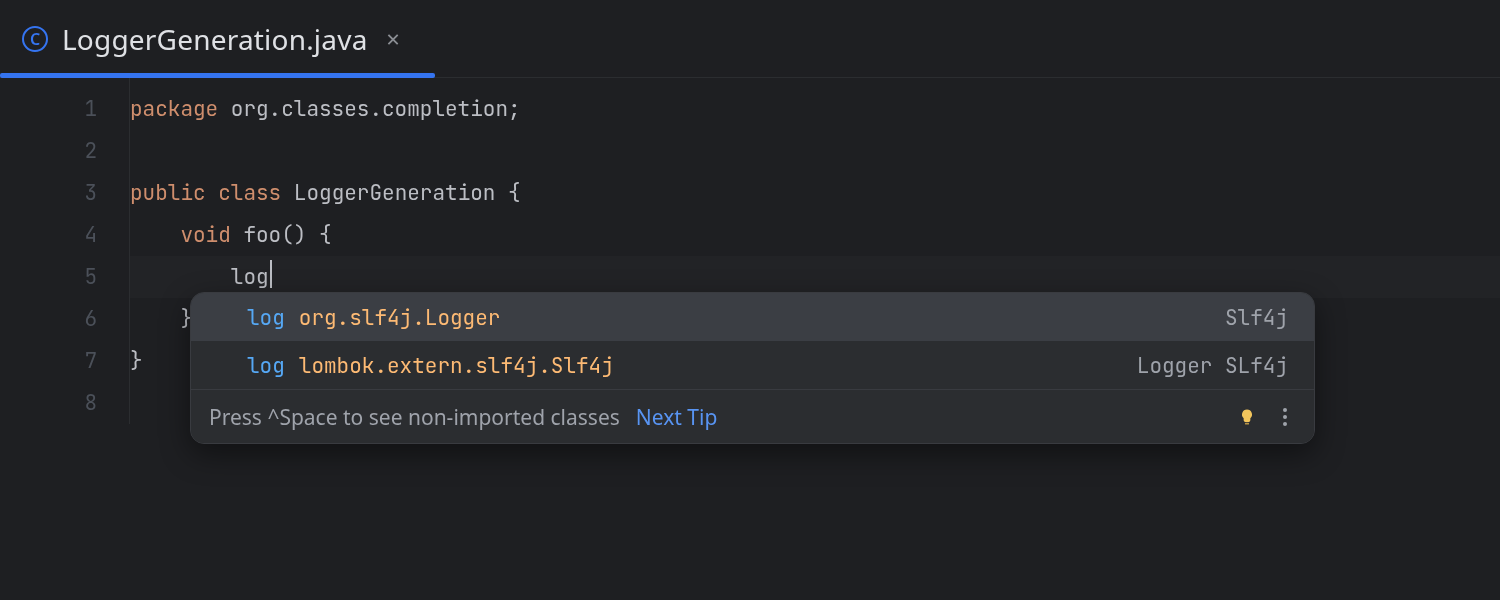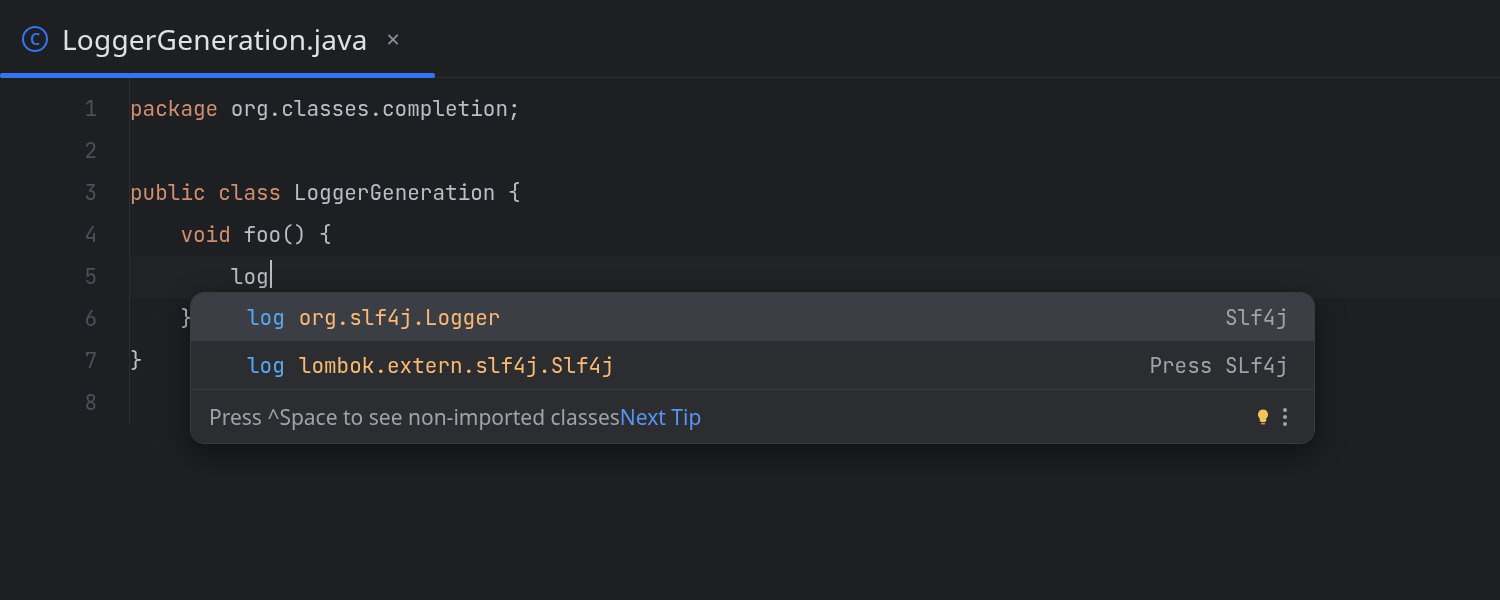--- a/index.html
+++ b/index.html
@@ -138,20 +138,21 @@
   .comp-footer {
     display: flex;
     align-items: center;
     height: 54px;
     padding: 0 18px 0 18px;
     background: #2b2d30;
     border-top: 1px solid #393b40;
     color: #9fa3ab;
     font-family: system-ui, -apple-system, "Segoe UI", sans-serif;
     font-size: 21px;
+    gap: 16px;
   }
   .next-tip { color: #5894f2; cursor: pointer; }
   .bulb {
     margin-left: auto;
     width: 22px;
     height: 22px;
     display:flex;
     align-items:center;
     justify-content:center;
   }
@@ -207,21 +208,21 @@
 
 <div class="completion-popup">
   <div class="comp-row selected">
     <span class="comp-name">log</span>
     <span class="comp-detail">org.slf4j.Logger</span>
     <span class="comp-tail">Slf4j</span>
   </div>
   <div class="comp-row">
     <span class="comp-name">log</span>
     <span class="comp-detail">lombok.extern.slf4j.Slf4j</span>
-    <span class="comp-tail">Press SLf4j</span>
+    <span class="comp-tail">Logger SLf4j</span>
   </div>
   <div class="comp-footer">
     <span>Press ^Space to see non-imported classes</span>
     <span class="next-tip">Next Tip</span>
     <span class="bulb">
       <svg width="20" height="20" viewBox="0 0 24 24">
         <path d="M12 3a6 6 0 0 0-4 10.47V16a2 2 0 0 0 2 2h4a2 2 0 0 0 2-2v-2.53A6 6 0 0 0 12 3z" fill="#f2c55c"></path>
         <rect x="9.5" y="19" width="5" height="2" rx="1" fill="#b89547"></rect>
       </svg>
     </span>

